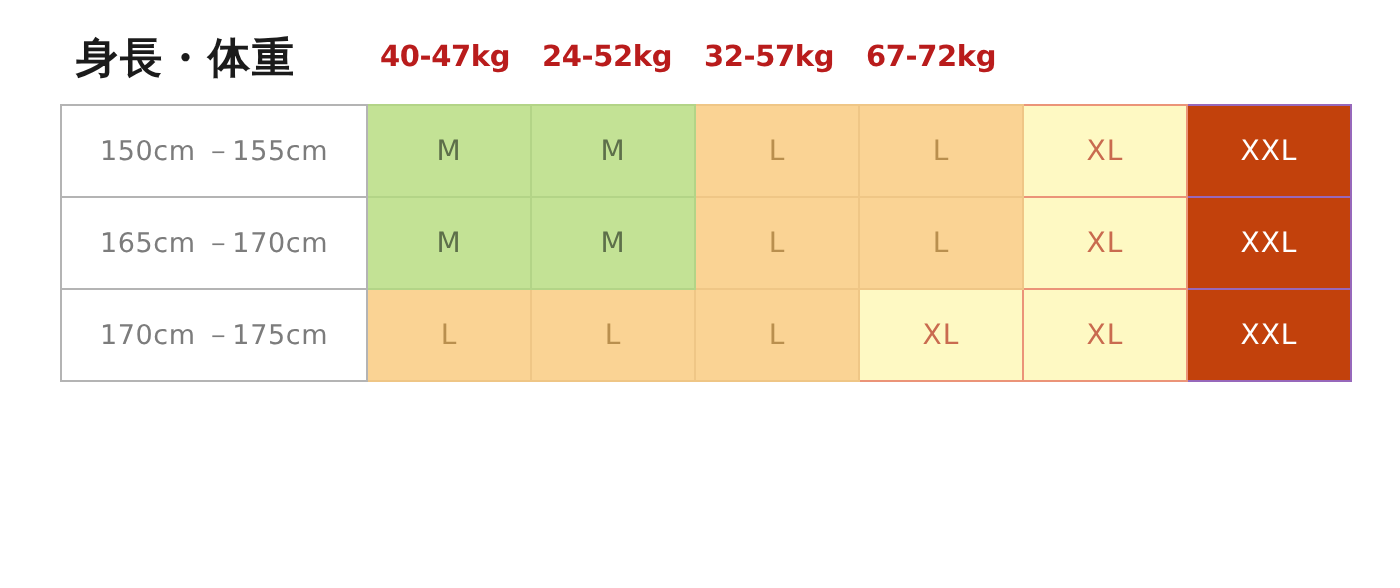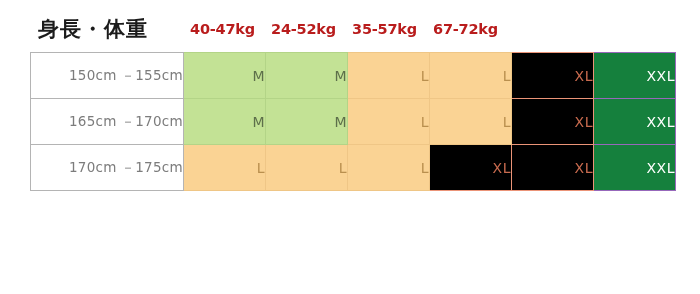--- a/index.html
+++ b/index.html
@@ -56,54 +56,54 @@
     left: 30px;
     top: 52px;
     width: 638px;
     border-collapse: collapse;
     table-layout: fixed;
     border: 1px solid #8d8d8d;
   }
   .size-table td {
     height: 45px;
     padding: 0;
-    text-align: right;
+    text-align: center;
     vertical-align: middle;
     border: 1px solid #b4b4b4;
     font-size: 14px;
     letter-spacing: 0.5px;
   }
   td.range-cell {
     width: 152px;
     background: #ffffff;
     color: #7c7c7c;
     font-size: 13.5px;
     letter-spacing: 0.3px;
     white-space: nowrap;
   }
   td.size-cell {
     width: 81px;
   }
 
   
   .sz-M   { background: #c3e295; color: #5d6f4a; border-color: #b3d487 !important; }
   .sz-L   { background: #fad394; color: #b98f4e; border-color: #efc686 !important; }
-  .sz-XL  { background: #000000; color: #c96b4f; border-color: #eb9478 !important; }
-  .sz-XXL { background: #15803d; color: #ffffff; border-color: #9768bb !important; }
+  .sz-XL  { background: #fef9c3; color: #c96b4f; border-color: #eb9478 !important; }
+  .sz-XXL { background: #c2410c; color: #ffffff; border-color: #9768bb !important; }
 </style>
 </head>
 <body>
 
 <div id="root">
 
   <div class="header-row">
     <div class="title-cell">身長・体重</div>
     <div class="weight-head">40-47kg</div>
     <div class="weight-head">24-52kg</div>
-    <div class="weight-head">35-57kg</div>
+    <div class="weight-head">32-57kg</div>
     <div class="weight-head">67-72kg</div>
   </div>
 
   <table class="size-table">
     <tbody>
 
       <tr>
         <td class="range-cell">150cm －155cm</td>
         <td class="size-cell sz-M">M</td>
         <td class="size-cell sz-M">M</td>

